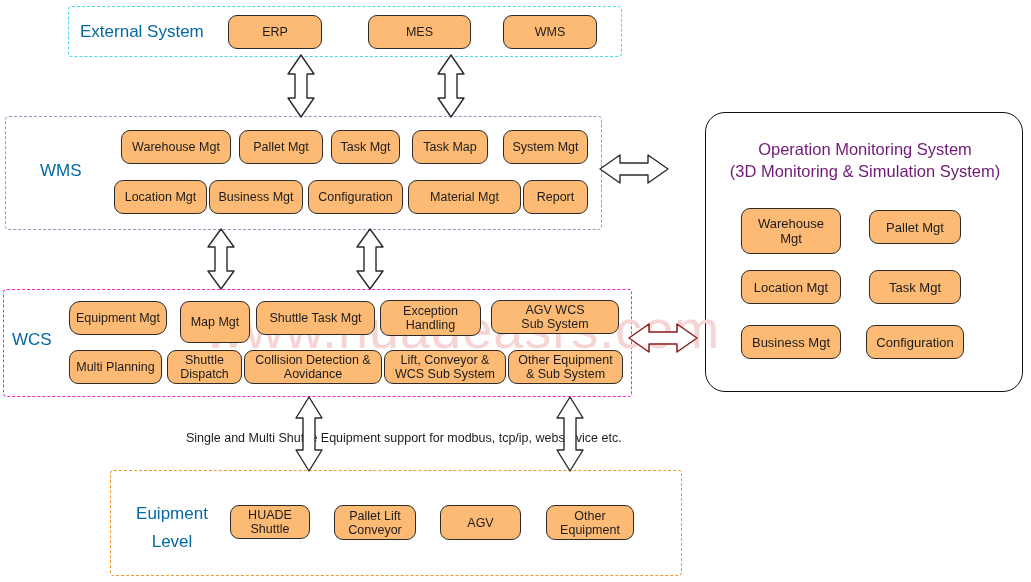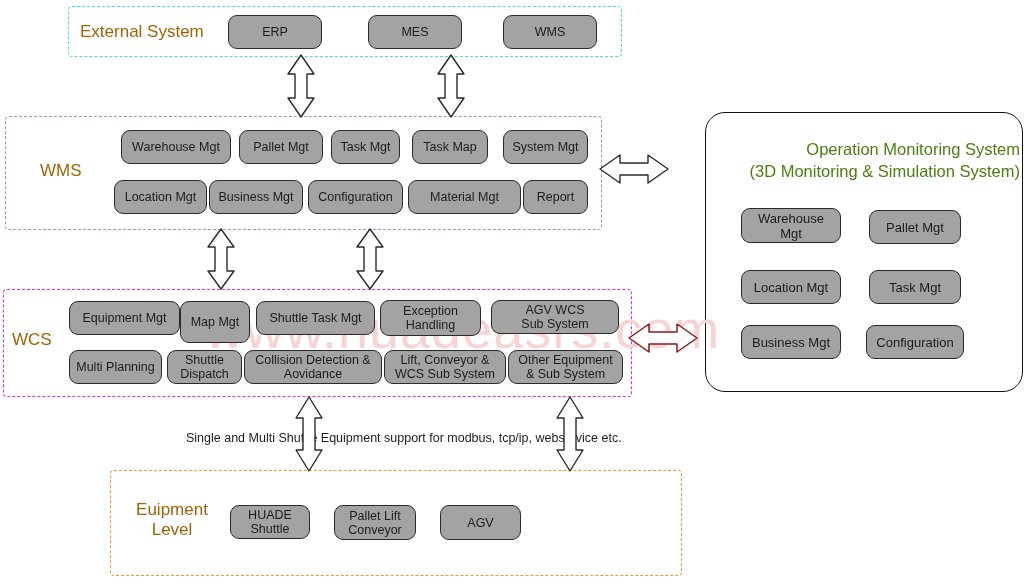--- a/index.html
+++ b/index.html
@@ -48,34 +48,34 @@
   }
   .zone-external { border-color: #4ad9e8; }
   .zone-wms      { border-color: #a98cc4; }
   .zone-wcs      { border-color: #ff1fc8; }
   .zone-equip    { border-color: #f0982a; }
 
   
   .zone-title {
     position: absolute;
     font-size: 16px;
-    color: #a16207;
+    color: #0369a1;
     white-space: pre-line;
     text-align: center;
     line-height: 21px;
     z-index: 6;
   }
 
   
   .mod {
     position: absolute;
     box-sizing: border-box;
     border: 1.3px solid #2b2b2b;
     border-radius: 9px;
-    background: #a3a3a3;
+    background: #fdba74;
     display: flex;
     align-items: center;
     justify-content: center;
     text-align: center;
     font-size: 12.5px;
     line-height: 14px;
     color: #1c1c1c;
     white-space: pre-line;
     z-index: 6;
     padding: 16px 4px;
@@ -86,24 +86,24 @@
   .oms-panel {
     position: absolute;
     box-sizing: border-box;
     border: 1.6px solid #111111;
     border-radius: 20px;
     background: #ffffff;
     z-index: 4;
   }
   .oms-title {
     position: absolute;
-    text-align: right;
+    text-align: center;
     font-size: 16.5px;
     line-height: 22px;
-    color: #4d7c0f;
+    color: #701a75;
     white-space: pre-line;
     z-index: 6;
   }
 
   
   .note {
     position: absolute;
     font-size: 12.5px;
     color: #1c1c1c;
     white-space: nowrap;
@@ -122,21 +122,21 @@
 
 <div id="canvas">
 
   <div class="watermark">www.huadeasrs.com</div>
 
   <div class="zone zone-external" style="left:68px; top:6px; width:554px; height:51px;"></div>
 
   <div class="zone-title" style="left:80px; top:21px; width:140px; text-align:left; font-size:17px;">External System</div>
 
   <div class="mod" style="left:228px; top:15px; width:94px; height:32px;">ERP</div>
-  <div class="mod" style="left:368px; top:15px; width:94px; height:32px;">MES</div>
+  <div class="mod" style="left:368px; top:15px; width:103px; height:32px;">MES</div>
   <div class="mod" style="left:503px; top:15px; width:94px; height:32px;">WMS</div>
 
   <div class="zone zone-wms" style="left:5px; top:116px; width:597px; height:114px;"></div>
 
   <div class="zone-title" style="left:40px; top:160px; width:60px; text-align:left; font-size:17px;">WMS</div>
 
   <div class="mod" style="left:121px; top:130px; width:110px; height:32px;">Warehouse Mgt</div>
   <div class="mod" style="left:239px; top:130px; width:84px; height:32px;">Pallet Mgt</div>
   <div class="mod" style="left:331px; top:130px; width:69px; height:32px;">Task Mgt</div>
   <div class="mod" style="left:412px; top:130px; width:76px; height:32px;">Task Map</div>
@@ -145,21 +145,21 @@
   <div class="mod" style="left:114px; top:180px; width:93px; height:32px;">Location Mgt</div>
   <div class="mod" style="left:209px; top:180px; width:94px; height:32px;">Business Mgt</div>
   <div class="mod" style="left:308px; top:180px; width:95px; height:32px;">Configuration</div>
   <div class="mod" style="left:408px; top:180px; width:113px; height:32px;">Material Mgt</div>
   <div class="mod" style="left:523px; top:180px; width:65px; height:32px;">Report</div>
 
   <div class="zone zone-wcs" style="left:3px; top:289px; width:629px; height:108px;"></div>
 
   <div class="zone-title" style="left:12px; top:329px; width:60px; text-align:left; font-size:17px;">WCS</div>
 
-  <div class="mod" style="left:69px; top:301px; width:111px; height:31px;">Equipment Mgt</div>
+  <div class="mod" style="left:69px; top:301px; width:98px; height:31px;border-radius:11px;">Equipment Mgt</div>
   <div class="mod" style="left:180px; top:301px; width:70px; height:42px;">Map Mgt</div>
   <div class="mod" style="left:256px; top:301px; width:119px; height:31px;">Shuttle Task Mgt</div>
   <div class="mod" style="left:380px; top:300px; width:101px; height:36px;">Exception
 Handling</div>
   <div class="mod" style="left:491px; top:300px; width:128px; height:34px;">AGV WCS
 Sub System</div>
 
   <div class="mod" style="left:69px; top:350px; width:93px; height:34px;">Multi Planning</div>
   <div class="mod" style="left:167px; top:350px; width:75px; height:34px;">Shuttle
 Dispatch</div>
@@ -167,35 +167,37 @@
 Aovidance</div>
   <div class="mod" style="left:384px; top:350px; width:122px; height:34px;">Lift, Conveyor &amp;
 WCS Sub System</div>
   <div class="mod" style="left:508px; top:350px; width:115px; height:34px;">Other Equipment
 &amp; Sub System</div>
 
   <div class="note" style="left:186px; top:431px;">Single and Multi Shuttle Equipment support for modbus, tcp/ip, webservice etc.</div>
 
   <div class="zone zone-equip" style="left:110px; top:470px; width:572px; height:106px;"></div>
 
-  <div class="zone-title" style="left:117px; top:500px; width:110px; font-size:17px; line-height:20px;">Euipment
+  <div class="zone-title" style="left:117px; top:500px; width:110px; font-size:17px; line-height:28px;">Euipment
 Level</div>
 
   <div class="mod" style="left:230px; top:505px; width:80px; height:25px;">HUADE
 Shuttle</div>
   <div class="mod" style="left:334px; top:505px; width:82px; height:35px;">Pallet Lift
 Conveyor</div>
   <div class="mod" style="left:440px; top:505px; width:81px; height:35px;">AGV</div>
+  <div class="mod" style="left:546px; top:505px; width:88px; height:35px;">Other
+Equipment</div>
 
   <div class="oms-panel" style="left:705px; top:112px; width:318px; height:280px;"></div>
 
   <div class="oms-title" style="left:710px; top:138px; width:310px;">Operation Monitoring System
 (3D Monitoring &amp; Simulation System)</div>
 
-  <div class="mod big" style="left:741px; top:208px; width:100px; height:35px;">Warehouse
+  <div class="mod big" style="left:741px; top:208px; width:100px; height:46px;">Warehouse
 Mgt</div>
   <div class="mod big" style="left:869px; top:210px; width:92px; height:32px;">Pallet Mgt</div>
 
   <div class="mod big" style="left:741px; top:270px; width:100px; height:32px;">Location Mgt</div>
   <div class="mod big" style="left:869px; top:270px; width:92px; height:32px;">Task Mgt</div>
 
   <div class="mod big" style="left:741px; top:325px; width:100px; height:32px;">Business Mgt</div>
   <div class="mod big" style="left:866px; top:325px; width:98px; height:32px;">Configuration</div>
 
   <div class="arrow" style="left:286px; top:54px; width:30px; height:64px;">

